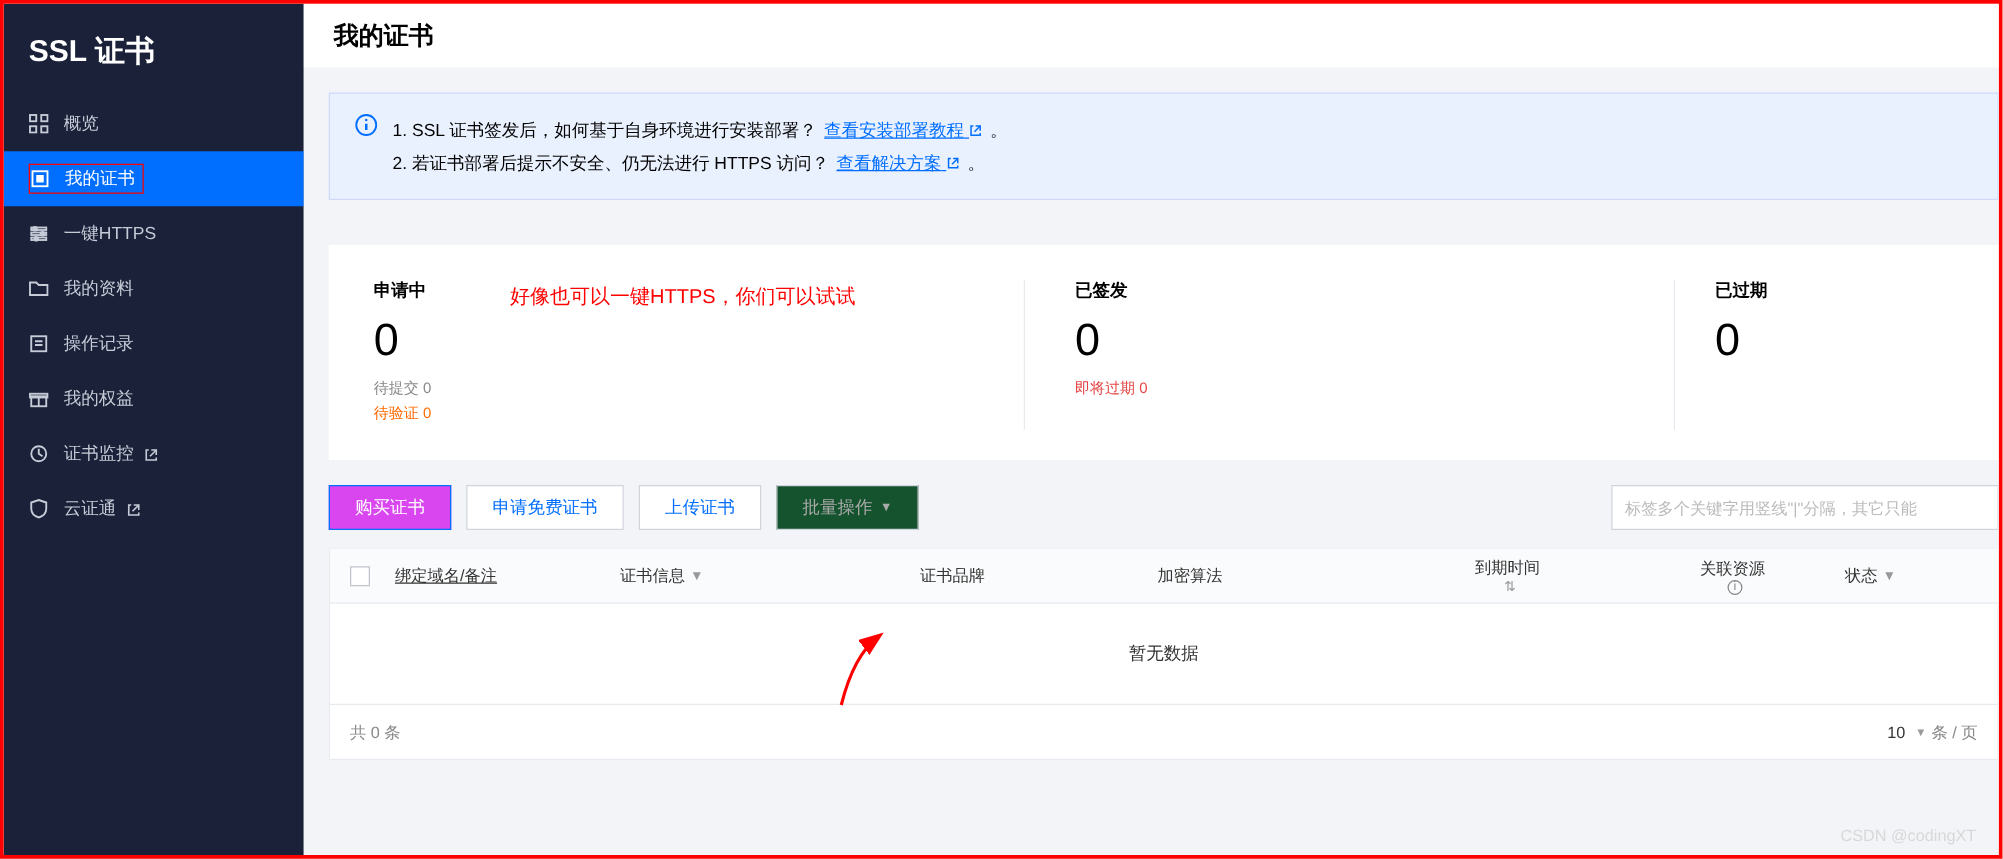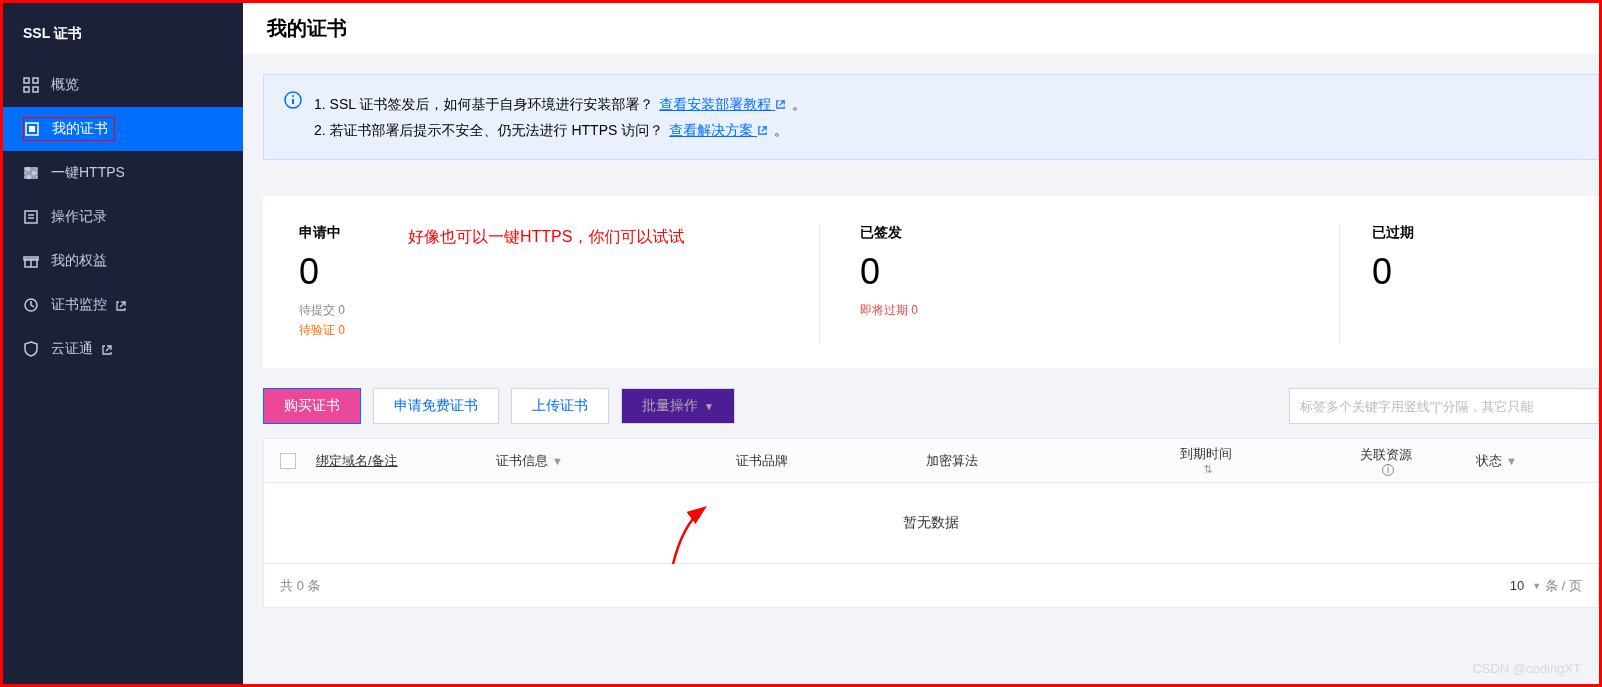--- a/index.html
+++ b/index.html
@@ -1,19 +1,19 @@
 <!DOCTYPE html>
 <html><head>
   <meta charset="utf-8">
   <style>
     * { box-sizing: border-box; margin: 0; padding: 0; }
     body { font-family: -apple-system, "PingFang SC", "Microsoft YaHei", sans-serif; font-size: 14px; color: #000; background: #fff; border: 3px solid #ff0000; width: 1602px; height: 687px; overflow: hidden; position: relative; }
     .layout { display: flex; height: 100%; }
     .sidebar { width: 240px; background: #1a2138; color: #fff; flex-shrink: 0; }
-    .sidebar-title { padding: 22px 20px 20px; font-size: 14px; font-weight: 700; }
+    .sidebar-title { padding: 22px 20px 20px; font-size: 24px; font-weight: 700; }
     .sidebar-item { display: flex; align-items: center; height: 44px; padding: 0 20px; color: #c6cbd7; cursor: pointer; font-size: 14px; }
     .sidebar-item.active { background: #006eff; color: #fff; }
     .sidebar-item.active .si-inner { border: 1px solid #ff0000; padding: 2px 6px 2px 0; }
     .si-inner { display: inline-flex; align-items: center; }
     .si-icon { width: 16px; height: 16px; margin-right: 12px; display: inline-flex; align-items: center; justify-content: center; }
     .si-icon svg { width: 16px; height: 16px; fill: none; stroke: currentColor; stroke-width: 1.5; }
     .ext-icon { margin-left: 8px; width: 12px; height: 12px; }
     .main { flex: 1; background: #f3f4f7; display: flex; flex-direction: column; overflow: hidden; }
     .page-header { background: #fff; padding: 12px 24px; font-size: 20px; font-weight: 700; }
     .content { padding: 20px 0 0 20px; flex: 1; overflow: hidden; position: relative; }
@@ -27,23 +27,23 @@
     .stat-col.c1 { flex: 0 0 520px; }
     .stat-col.c2 { flex: 0 0 520px; border-left: 1px solid #e7eaef; padding-left: 40px; }
     .stat-col.c3 { flex: 1; border-left: 1px solid #e7eaef; padding-left: 32px; }
     .stat-label { font-size: 14px; font-weight: 700; margin-bottom: 12px; }
     .stat-value { font-size: 36px; font-weight: 400; line-height: 1; margin-bottom: 10px; }
     .stat-sub { font-size: 12px; color: #888; line-height: 20px; }
     .stat-sub.warn { color: #ff6a00; }
     .stat-sub.danger { color: #e54545; }
     .toolbar { display: flex; align-items: center; margin-top: 20px; gap: 12px; }
     .btn { height: 36px; padding: 0 20px; display: inline-flex; align-items: center; justify-content: center; border: 1px solid #d0d4dc; background: #fff; cursor: pointer; font-size: 14px; }
-    .btn.primary { background: #ec4899; border-color: #006eff; color: #fff; }
+    .btn.primary { background: #d946ef; border-color: #006eff; color: #fff; }
     .btn.blue-text { color: #006eff; }
-    .btn.disabled { background: #4c1d95; color: #aaa; cursor: not-allowed; text-align: center; }
+    .btn.disabled { background: #14532d; color: #aaa; cursor: not-allowed; text-align: center; }
     .caret { margin-left: 6px; font-size: 10px; }
     .toolbar-spacer { flex: 1; }
     .search-input { height: 36px; width: 310px; border: 1px solid #d0d4dc; padding: 0 10px; font-size: 13px; color: #333; }
     .search-input::placeholder { color: #bbb; }
     .table-wrap { background: #fff; margin-top: 14px; border: 1px solid #e7eaef; }
     .thead { display: flex; align-items: center; height: 44px; border-bottom: 1px solid #e7eaef; padding: 0 16px; color: #333; font-size: 13px; background: #fafbfc; }
     .th { display: flex; align-items: center; }
     .th .fi { margin-left: 4px; color: #999; font-size: 11px; }
     .th.chk { width: 36px; }
     .th.c-domain { width: 180px; text-decoration: underline; }
@@ -101,20 +101,28 @@
             <rect x="2" y="7" width="12" height="2"></rect>
             <rect x="2" y="11" width="12" height="2"></rect>
             <circle cx="5" cy="4" r="1.5" fill="currentColor"></circle>
             <circle cx="11" cy="8" r="1.5" fill="currentColor"></circle>
             <circle cx="6" cy="12" r="1.5" fill="currentColor"></circle>
           </svg>
         </span>
       <span>一键HTTPS</span>
     </div>
 
+    <div class="sidebar-item">
+      <span class="si-icon">
+          <svg viewBox="0 0 16 16">
+            <path d="M1 3h5l2 2h7v8H1z"></path>
+          </svg>
+        </span>
+      <span>我的资料</span>
+    </div>
 
     <div class="sidebar-item">
       <span class="si-icon">
           <svg viewBox="0 0 16 16">
             <rect x="2" y="2" width="12" height="12"></rect>
             <line x1="5" y1="6" x2="11" y2="6"></line>
             <line x1="5" y1="9" x2="11" y2="9"></line>
           </svg>
         </span>
       <span>操作记录</span>

